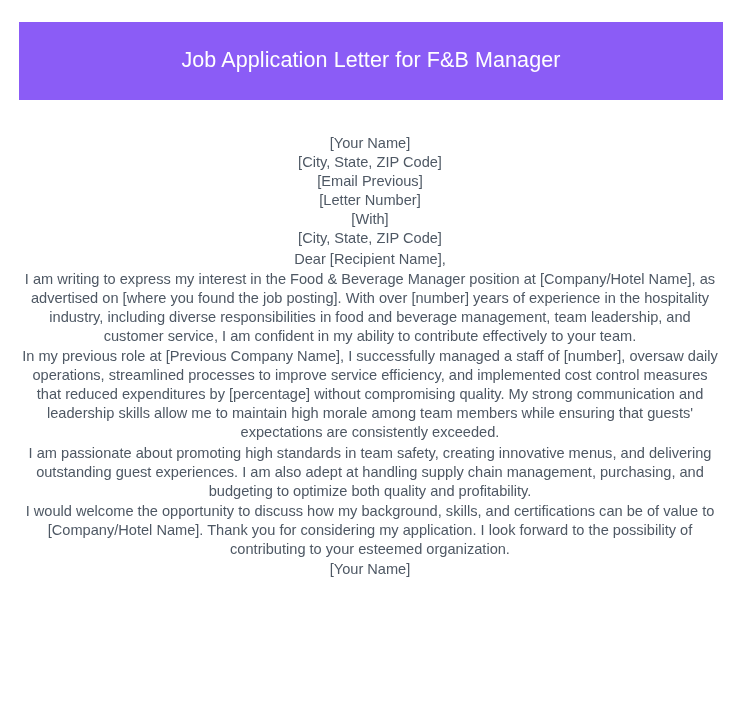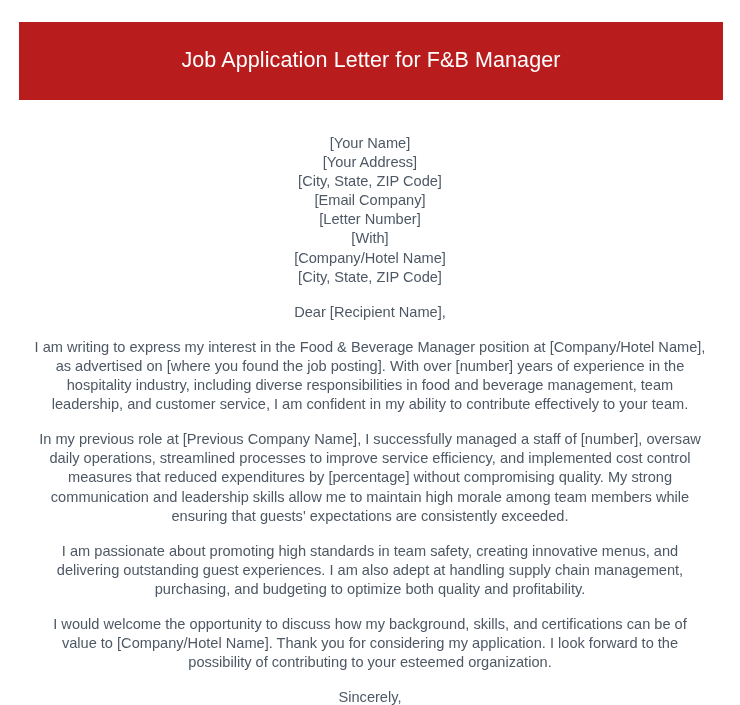--- a/index.html
+++ b/index.html
@@ -19,21 +19,21 @@
     height: 705px;
     background: #ffffff;
     box-sizing: border-box;
   }
   .letter-header {
     position: absolute;
     left: 19px;
     top: 22px;
     width: 704px;
     height: 78px;
-    background: #b91c1c;
+    background: #8b5cf6;
     display: flex;
     align-items: center;
     justify-content: center;
     box-sizing: border-box;
   }
   .letter-header-title {
     color: #ffffff;
     font-size: 21.5px;
     font-weight: normal;
     letter-spacing: 0.1px;
@@ -55,55 +55,52 @@
   }
   .letter-block {
     margin: 0;
     padding: 0;
   }
   .letter-line {
     display: block;
     white-space: pre-wrap;
   }
   .letter-para {
-    margin: 16px;
+    margin: 1px;
     padding: 0;
     display: block;
   }
 </style>
 </head>
 <body>
 
 <div class="document-page">
 
   <div class="letter-header">
     <h1 class="letter-header-title">Job Application Letter for F&amp;B Manager</h1>
   </div>
 
   <div class="letter-body">
 
     <div class="letter-block">
       <span class="letter-line">[Your Name]</span>
-      <span class="letter-line">[Your Address]</span>
       <span class="letter-line">[City, State, ZIP Code]</span>
-      <span class="letter-line">[Email Company]</span>
+      <span class="letter-line">[Email Previous]</span>
       <span class="letter-line">[Letter Number]</span>
       <span class="letter-line">[With]</span>
     </div>
 
     <div class="letter-block">
-      <span class="letter-line">[Company/Hotel Name]</span>
       <span class="letter-line">[City, State, ZIP Code]</span>
     </div>
 
     <div class="letter-para">Dear [Recipient Name],</div>
 
     <div class="letter-para">I am writing to express my interest in the Food &amp; Beverage Manager position at [Company/Hotel Name], as advertised on [where you found the job posting]. With over [number] years of experience in the hospitality industry, including diverse responsibilities in food and beverage management, team leadership, and customer service, I am confident in my ability to contribute effectively to your team.</div>
     <div class="letter-para">In my previous role at [Previous Company Name], I successfully managed a staff of [number], oversaw daily operations, streamlined processes to improve service efficiency, and implemented cost control measures that reduced expenditures by [percentage] without compromising quality. My strong communication and leadership skills allow me to maintain high morale among team members while ensuring that guests' expectations are consistently exceeded.</div>
     <div class="letter-para">I am passionate about promoting high standards in team safety, creating innovative menus, and delivering outstanding guest experiences. I am also adept at handling supply chain management, purchasing, and budgeting to optimize both quality and profitability.</div>
     <div class="letter-para">I would welcome the opportunity to discuss how my background, skills, and certifications can be of value to [Company/Hotel Name]. Thank you for considering my application. I look forward to the possibility of contributing to your esteemed organization.</div>
 
-    <div class="letter-para">Sincerely,</div>
     <div class="letter-para">[Your Name]</div>
 
   </div>
 
 </div>
 
 </body></html>

